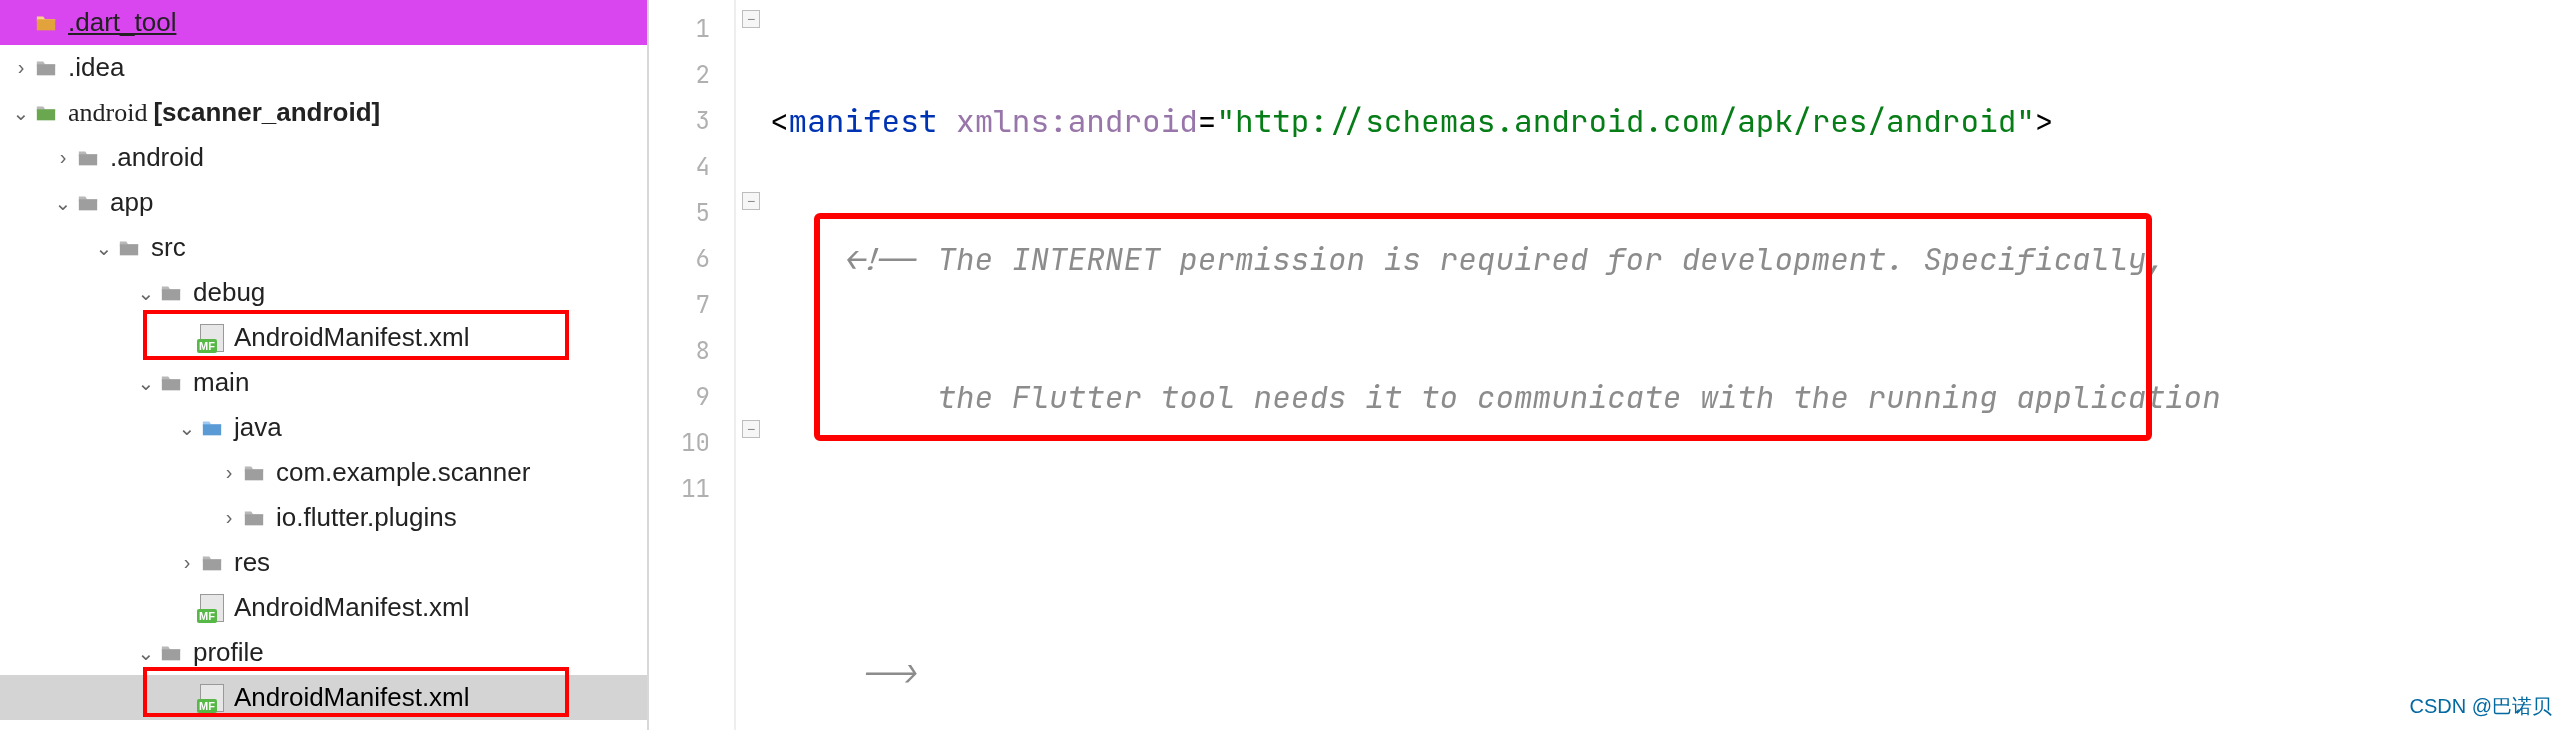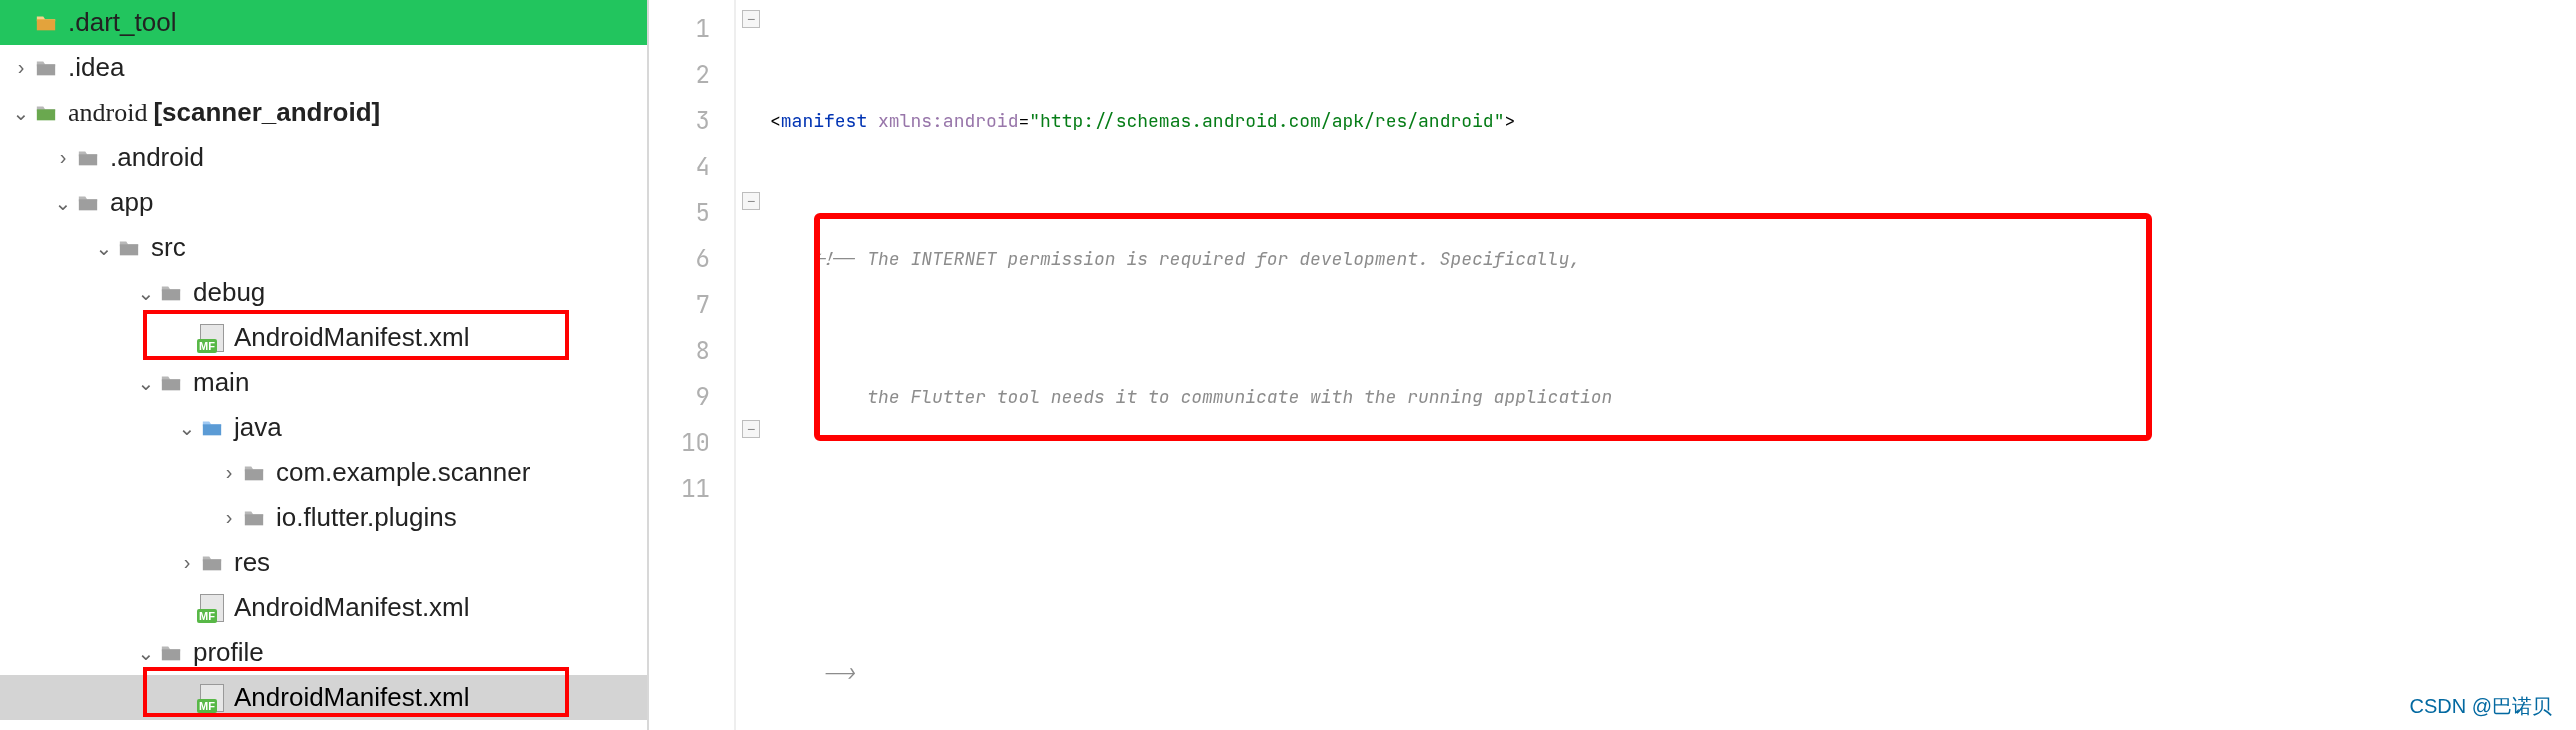--- a/index.html
+++ b/index.html
@@ -1,21 +1,21 @@
 <!DOCTYPE html>
 <html><head>
 <meta charset="utf-8">
 <style>
   * { margin: 0; padding: 0; box-sizing: border-box; }
   html, body { width: 2576px; height: 730px; font-family: "Segoe UI", Arial, sans-serif; font-size: 24px; background: #ffffff; overflow: hidden; }
   .root { display: flex; width: 100%; height: 100%; }
   
   .sidebar { width: 649px; height: 100%; background: #ffffff; border-right: 2px solid #d8d8d8; position: relative; }
   .tree-row { display: flex; align-items: center; height: 45px; white-space: nowrap; cursor: default; color: #222; }
-  .tree-row.highlight-yellow { background: #22c55e; }
+  .tree-row.highlight-yellow { background: #d946ef; text-decoration: underline; }
   .tree-row.selected { background: #d4d4d4; color: #000; }
   .tree-row .arrow { width: 22px; text-align: center; color: #666; font-size: 20px; user-select: none; }
   .tree-row .arrow.empty { visibility: hidden; }
   .tree-row .icon { display: inline-flex; align-items: center; justify-content: center; width: 28px; height: 28px; margin-right: 8px; }
   .tree-row .label { font-size: 26px; }
   .tree-row .label.bold { font-weight: 700; }
   .tree-row .label.prefix { font-weight: 400; margin-right: 6px; font-family: Liberation Serif, serif; }
   .red-box { position: absolute; border: 4px solid #ff0000; pointer-events: none; }
   
   .folder-icon svg .fld-top { fill: #b8b8b8; }
@@ -27,21 +27,21 @@
   .folder-icon.blue svg .fld-body { fill: #5b9bd5; }
   .mf-icon { background: linear-gradient(#e7e7e7, #e7e7e7); border: 1px solid #999; width: 24px; height: 28px; position: relative; }
   .mf-icon::after { content: attr(data-badge); position: absolute; left: -4px; bottom: -2px; background: #58b847; color: #fff; font-size: 11px; font-weight: 700; padding: 0 2px; line-height: 14px; border-radius: 2px; }
   .gradle-icon { width:26px; height:26px; }
   .gradle-icon svg path { fill: #888; }
   
   .editor { flex: 1; display: flex; background: #ffffff; position: relative; }
   .gutter { width: 87px; background: #ffffff; border-right: 2px solid #eeeeee; text-align: right; padding-right: 24px; color: #b0b0b0; font-family: "JetBrains Mono", Consolas, monospace; font-size: 24px; line-height: 46px; padding-top: 6px; }
   .fold-gutter { width: 30px; background: #ffffff; position: relative; }
   .fold-mark { position: absolute; left: 6px; width: 18px; height: 18px; border: 1px solid #bdbdbd; background: #f6f6f6; color: #888; font-size: 14px; line-height: 16px; text-align: center; }
-  .code { flex: 1; font-family: "JetBrains Mono", Consolas, monospace; font-size: 18px; line-height: 46px; padding-top: 6px; white-space: pre; position: relative; }
+  .code { flex: 1; font-family: "JetBrains Mono", Consolas, monospace; font-size: 31px; line-height: 46px; padding-top: 6px; white-space: pre; position: relative; }
   .code .line { height: 46px; padding-left: 4px; }
   .tag { color: #0033b3; }
   .ns { color: #9876aa; }
   .attr-val { color: #067d17; }
   .comment { color: #8c8c8c; font-style: italic; }
   .punct { color: #000; }
   .red-box-editor { position: absolute; border: 6px solid #ff0000; pointer-events: none; border-radius: 6px; }
   .watermark { position: absolute; right: 24px; bottom: 10px; color: #0369a1; font-size: 20px; font-family: Arial, sans-serif; }
 </style>
 </head>

